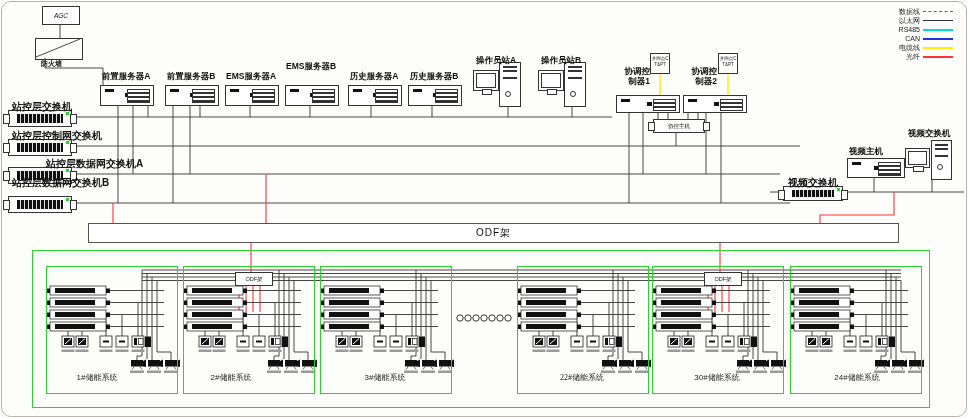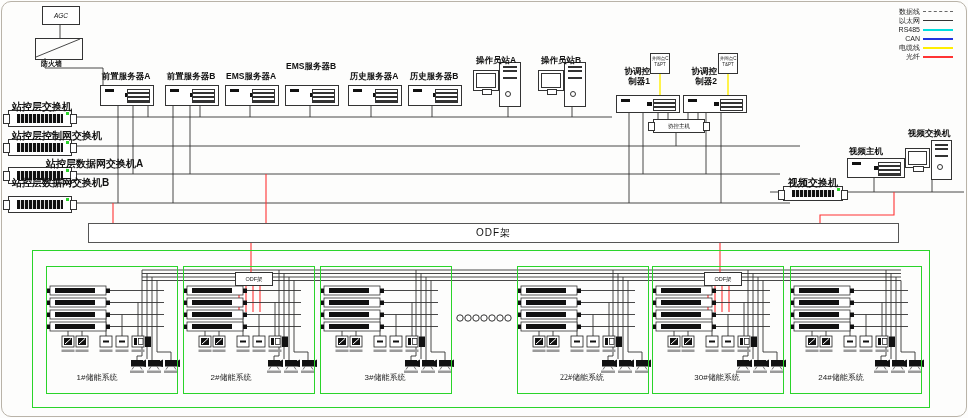--- a/index.html
+++ b/index.html
@@ -347,14 +347,14 @@
   <div class="blbl" style="left:320px;">3#储能系统</div>
 
   <div class="gblock" style="left:517px;"></div>
   <div class="blbl" style="left:517px;font-family:Liberation Serif, serif;">22#储能系统</div>
 
   <div class="gblock" style="left:652px;"></div>
   <div class="bodf" style="left:704px;">ODF架</div>
   <div class="blbl" style="left:652px;">30#储能系统</div>
 
   <div class="gblock" style="left:790px;"></div>
-  <div class="blbl" style="left:776px;text-align:center;">24#储能系统</div>
+  <div class="blbl" style="left:792px;text-align:center;">24#储能系统</div>
 </div>
 
 </body></html>

